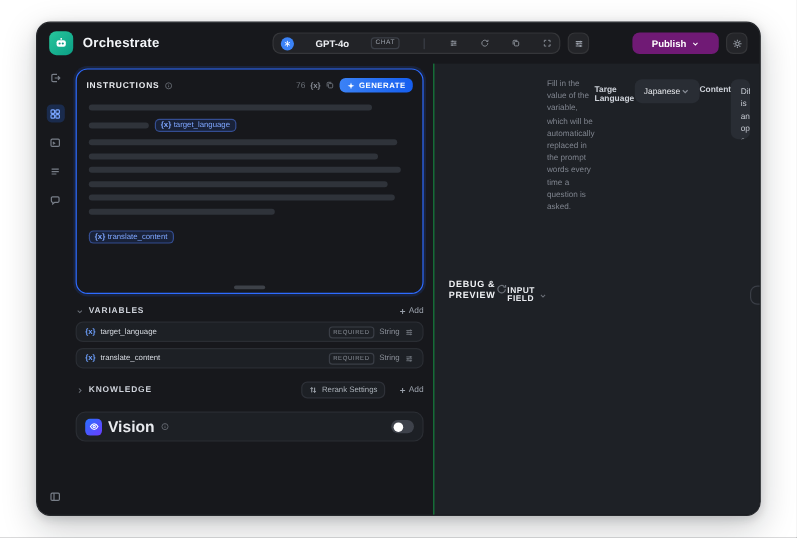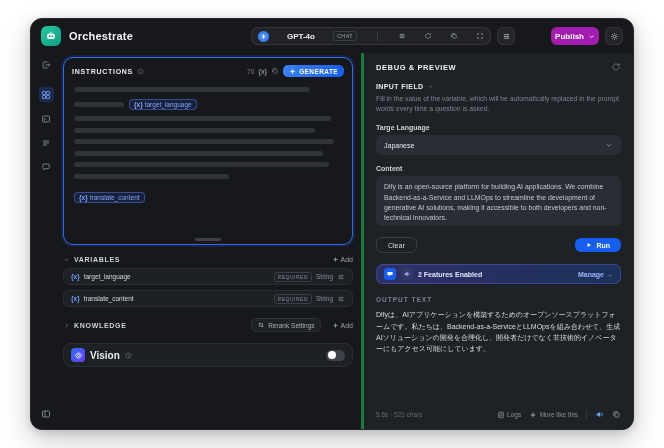--- a/index.html
+++ b/index.html
@@ -19,22 +19,22 @@
   .model-pill { display:flex; align-items:center; gap:18px; height:18px; padding:0 6px;
                 background:rgba(255,255,255,.05); border:1px solid rgba(255,255,255,.09); border-radius:7px; }
   .model-ic { width:11px; height:11px; border-radius:50%; background:#3b82f6; display:flex; align-items:center; justify-content:center; color:#fff; }
   .model-name { font-size:8px; font-weight:700; color:#eceef2; }
   .chat-chip { font-size:5.5px; color:#9aa0aa; border:1px solid #3b3f47; border-radius:3px; padding:1px 3px; letter-spacing:.4px; }
   .pill-div { width:1px; height:9px; background:#3b3f47; margin:0 2px; }
   .mini { color:#8a8f98; }
   .iconbtn { width:18px; height:18px; border-radius:6px; background:rgba(255,255,255,.06); border:1px solid rgba(255,255,255,.07);
              display:flex; align-items:center; justify-content:center; color:#9aa0aa; }
   .right-group { margin-left:28px; display:flex; align-items:center; gap:6px; }
-  .publish { height:18px; display:flex; align-items:center; gap:4px; background:#a21caf; border-radius:6px;
-             padding:0 4px; color:#fff; font-size:8px; font-weight:700; border:none; }
+  .publish { height:18px; display:flex; align-items:center; gap:4px; background:#701a75; border-radius:6px;
+             padding:0 16px; color:#fff; font-size:8px; font-weight:700; border:none; }
 
   
   .bodyrow { flex:1; display:flex; min-height:0; }
   .rail { width:30px; flex:0 0 auto; display:flex; flex-direction:column; align-items:center; padding:4px 0 8px; gap:9px; }
   .rail-ic { width:15px; height:15px; border-radius:4px; display:flex; align-items:center; justify-content:center; color:#787e88; }
   .rail-ic.first { margin-bottom:6px; }
   .rail-ic.active { background:rgba(41,112,255,.22); color:#79a5ff; }
   .rail-bottom { margin-top:auto; }
 
   .leftcol { width:300px; flex:0 0 auto; padding:4px 8px 8px 2px; display:flex; flex-direction:column; overflow:hidden; }
@@ -68,26 +68,26 @@
   .vtok { font-size:6.5px; font-weight:700; color:#6ea0ff; }
   .vname { font-size:6.5px; color:#d6dae1; }
   .req { font-size:5px; color:#8a8f98; border:1px solid #3a3e46; border-radius:3px; padding:1px 3px; letter-spacing:.5px; }
   .vtype { font-size:6.5px; color:#8a8f98; }
   .rerank { display:flex; align-items:center; gap:3px; font-size:6.5px; color:#aab0b8; background:#1d2025;
             border:1px solid #2e3138; border-radius:5px; padding:2px 5px; }
   .vision { margin-top:11px; background:#1d2025; border:1px solid #2a2d33; border-radius:8px;
             padding:4px 7px; display:flex; align-items:center; gap:5px; }
   .vision-ic { width:14px; height:14px; border-radius:4px; background:linear-gradient(135deg,#2970ff,#6b3dff);
                display:flex; align-items:center; justify-content:center; color:#fff; }
-  .vision-t { font-size:10px; font-weight:700; color:#e9ebef; }
+  .vision-t { font-size:13px; font-weight:700; color:#e9ebef; }
   .tgl { width:19px; height:11px; border-radius:6px; background:#3e424b; position:relative; }
   .tgl::after { content:""; position:absolute; top:1.5px; left:1.5px; width:8px; height:8px; border-radius:50%; background:#fff; }
 
   
-  .rightcol { flex:1; min-width:0; background:#1e2126; border-left:3px solid #15803d; padding:9px 12px 10px; display:flex; flex-direction:column; }
+  .rightcol { flex:1; min-width:0; background:#1e2126; border-left:1px solid #15803d; padding:9px 12px 10px; display:flex; flex-direction:row; }
   .dbg-h { display:flex; align-items:center; }
   .dbg-title { font-size:7.5px; font-weight:800; letter-spacing:.6px; color:#f0f2f5; }
   .if-h { margin-top:11px; display:flex; align-items:center; gap:3px; }
   .if-title { font-size:7px; font-weight:800; letter-spacing:.4px; color:#e9ebef; }
   .if-desc { margin-top:4px; font-size:6.8px; line-height:1.5; color:#7f848e; }
   .fld-label { margin-top:10px; font-size:7px; font-weight:700; color:#ced2d9; }
   .select { margin-top:4px; height:20px; background:#292d34; border-radius:6px; display:flex; align-items:center; padding:0 8px; color:#8a8f98; }
   .select-val { font-size:7px; color:#e9ebef; }
   .tarea { margin-top:4px; background:#292d34; border-radius:6px; padding:6px 8px; font-size:6.9px; line-height:1.5; color:#c6cad2; height:50px; overflow:hidden; }
   .btnrow { margin-top:11px; display:flex; align-items:center; }

